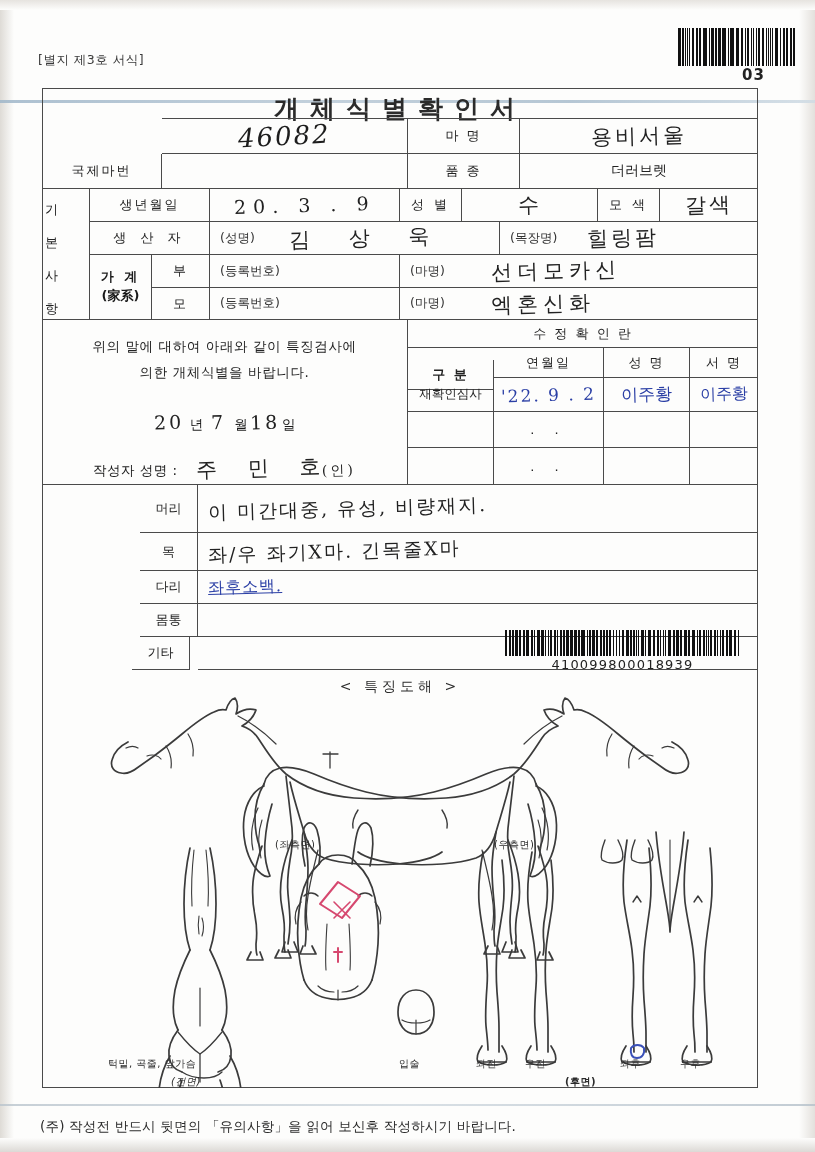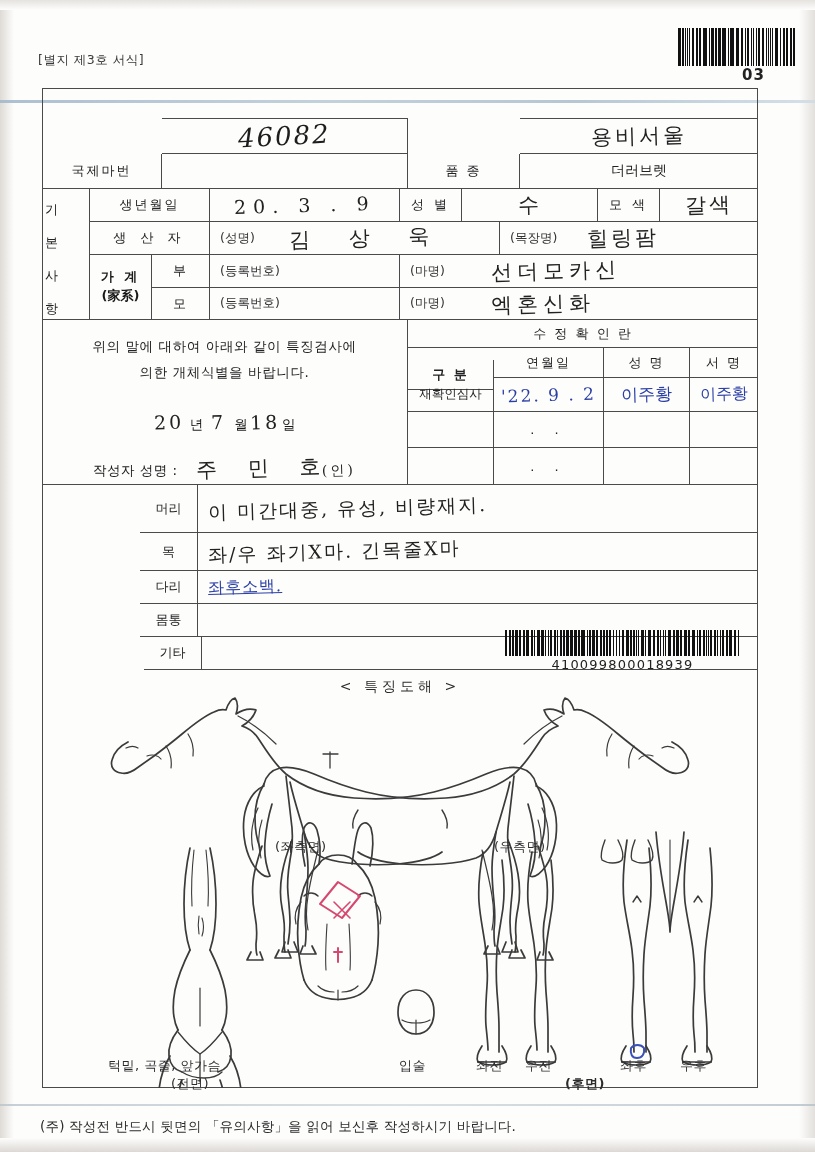--- a/index.html
+++ b/index.html
@@ -97,21 +97,21 @@
     font-family:"DejaVu Sans","Liberation Sans",sans-serif;
   }
 
   
   .diagram-title{
     position:absolute;left:42px;top:678px;width:716px;text-align:center;
     font-size:14px;letter-spacing:4px;color:#2b2b2b;
   }
   .diagram{position:absolute;left:42px;top:690px;width:716px;height:398px;}
   .dlabel{
-    position:absolute;font-size:13px;color:#2c2c2c;letter-spacing:.5px;
+    position:absolute;font-size:10px;color:#2c2c2c;letter-spacing:.5px;
     text-align:right;white-space:nowrap;
   }
 
   
   .footer{
     position:absolute;left:40px;top:1118px;
     font-size:13.5px;color:#2b2b2b;letter-spacing:.2px;
   }
   .footer-rule{
     position:absolute;left:0;top:1104px;width:815px;height:2px;
@@ -211,25 +211,29 @@
         <i style="width:1px;background:transparent"></i>
         <i style="width:3px"></i>
         <i style="width:1px;background:transparent"></i>
       </div>
   </div>
   <div class="pageno">03</div>
 
   <div class="blue-rule"></div>
 
   <div class="frame"></div>
+  <div class="title">개체식별확인서</div>
 
   <div class="cell bd-r bd-b bd-t" style="left:162px;top:118px;width:246px;height:36px;">
     <div class="val">
       <span class="hw-num">46082</span>
     </div>
+  </div>
+  <div class="cell bd-r bd-b bd-t" style="left:408px;top:118px;width:112px;height:36px;">
+    <div class="lbl lbl-sm">마  명</div>
   </div>
   <div class="cell bd-b bd-t" style="left:520px;top:118px;width:238px;height:36px;">
     <div class="val">
       <span class="hw">용비서울</span>
     </div>
   </div>
 
   <div class="cell bd-r bd-b" style="left:42px;top:154px;width:120px;height:35px;">
     <div class="lbl lbl-sm">국제마번</div>
   </div>
@@ -442,21 +446,21 @@
 
   <div class="cell bd-r bd-b" style="left:140px;top:604px;width:58px;height:33px;">
     <div class="lbl lbl-sm lbl-tight">몸통</div>
   </div>
   <div class="cell bd-b" style="left:198px;top:604px;width:560px;height:33px;">
     <div class="val val-l">
       <span class="hw"></span>
     </div>
   </div>
 
-  <div class="cell bd-r bd-b" style="left:144px;top:637px;width:58px;height:33px;">
+  <div class="cell bd-r bd-b" style="left:132px;top:637px;width:58px;height:33px;">
     <div class="lbl lbl-sm lbl-tight">기타</div>
   </div>
   <div class="cell bd-b" style="left:198px;top:637px;width:560px;height:33px;">
     <div class="val val-l">
       <span class="hw"></span>
     </div>
   </div>
 
   <div class="barcode-mid">
     <div class="bc" id="bc-mid">
@@ -846,21 +850,21 @@
         </g>
 
       </g>
     </svg>
 
     
     <div class="dlabel" style="left:233px;top:148px;">(좌측면)</div>
     <div class="dlabel" style="left:452px;top:148px;">(우측면)</div>
 
     <div class="dlabel" style="left:66px;top:367px;">턱밑, 곡줄, 앞가슴</div>
-    <div class="dlabel" style="left:129px;top:385px;">(전면)</div>
+    <div class="dlabel" style="left:129px;top:385px;font-style:italic;">(전면)</div>
 
     <div class="dlabel" style="left:357px;top:367px;">입술</div>
 
     <div class="dlabel" style="left:434px;top:367px;">좌전</div>
     <div class="dlabel" style="left:483px;top:367px;">우전</div>
     <div class="dlabel" style="left:578px;top:367px;">좌후</div>
     <div class="dlabel" style="left:638px;top:367px;">우후</div>
     <div class="dlabel" style="left:523px;top:385px;font-weight:bold;">(후면)</div>
   </div>
 

